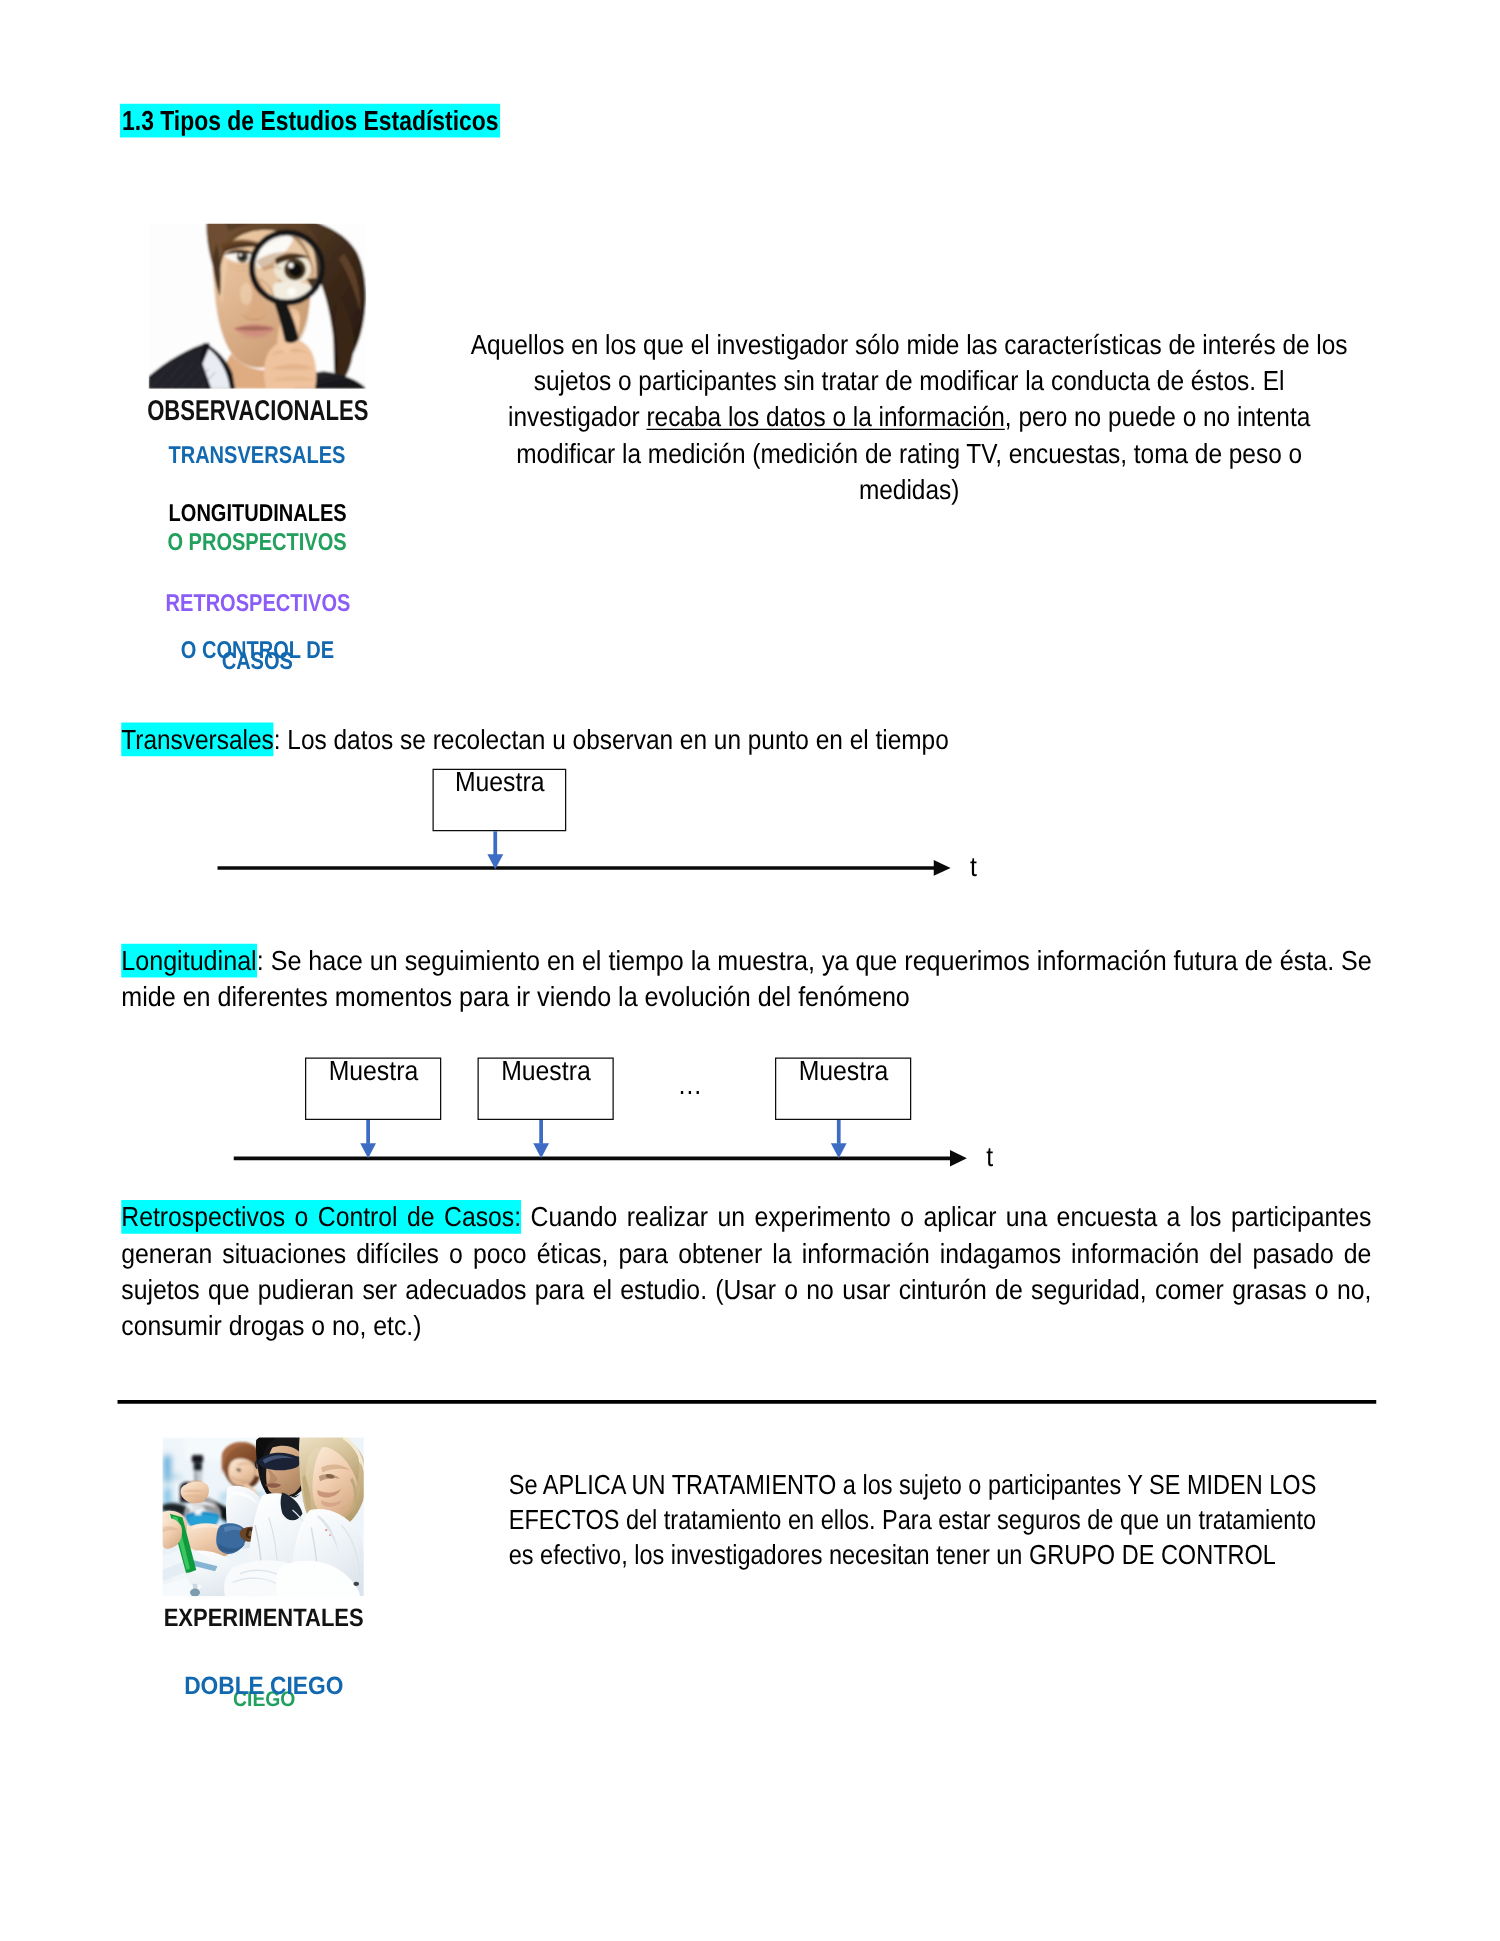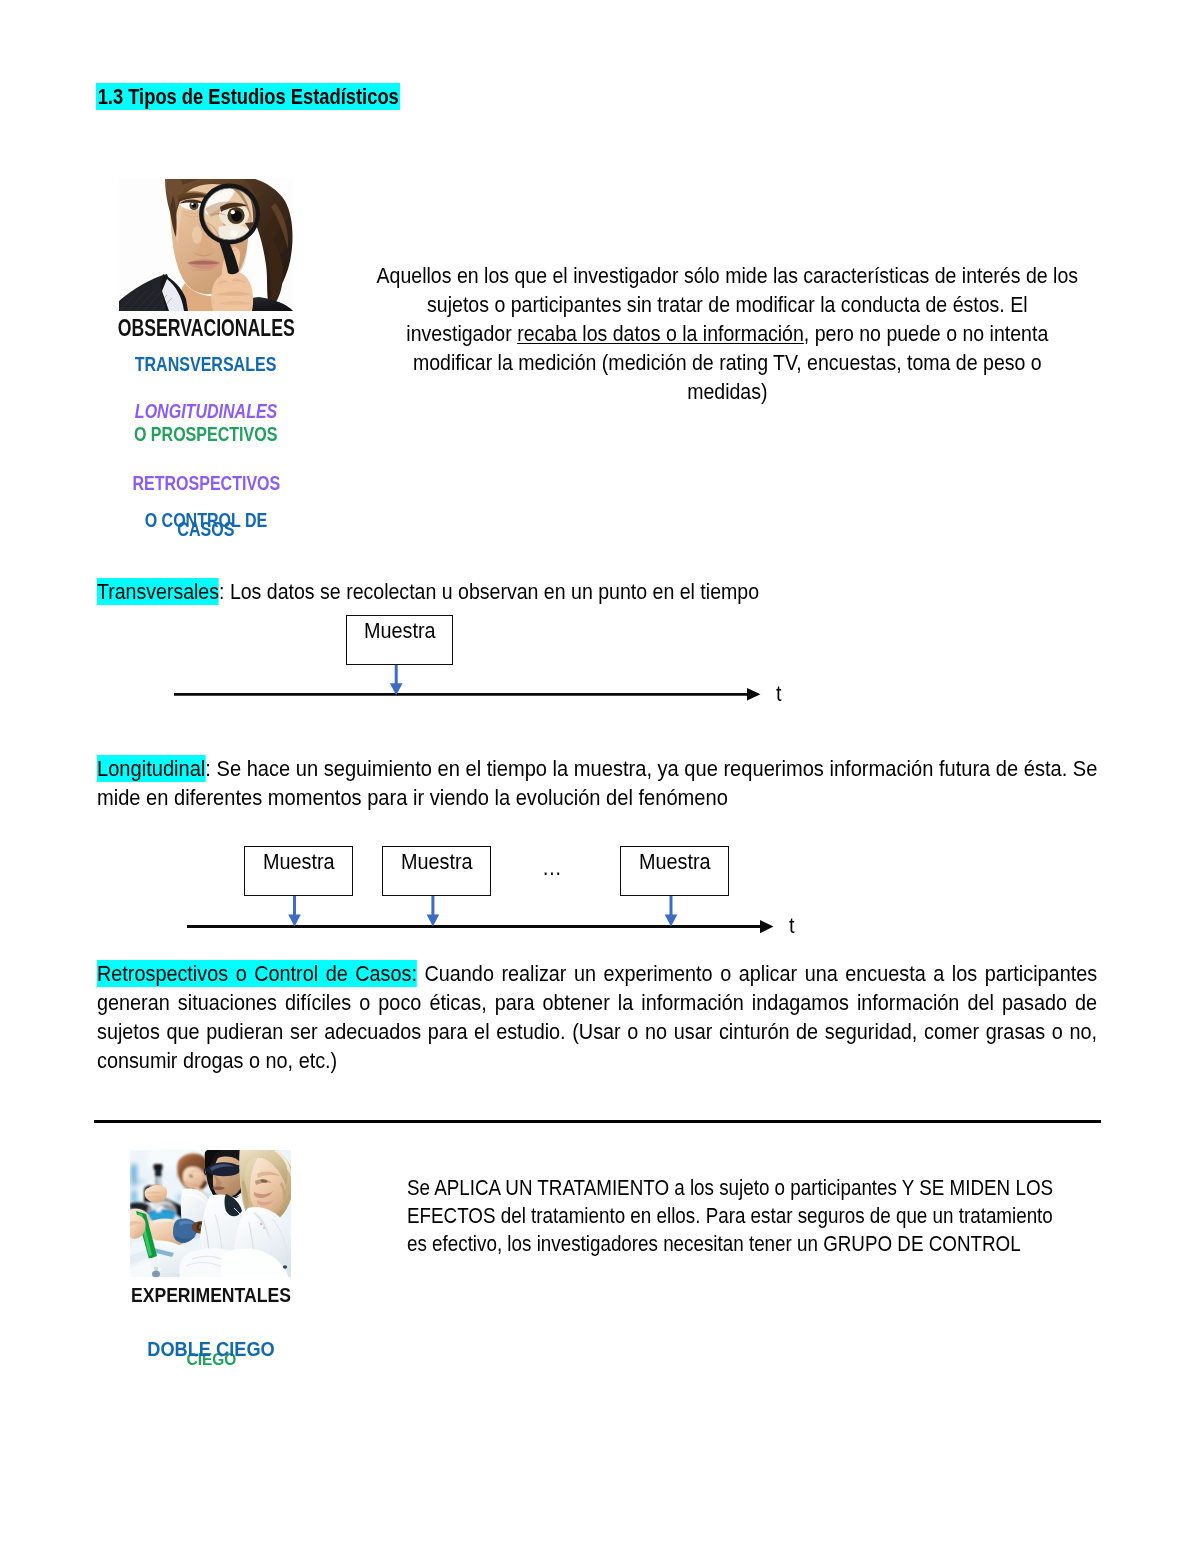--- a/index.html
+++ b/index.html
@@ -12,21 +12,21 @@
   .title .sq{display:inline-block;transform:scaleX(.833);transform-origin:0 50%;padding:0 2px;}
   .para{font-size:22px;line-height:29px;}
   .sx{display:inline-block;transform:scaleX(.901);transform-origin:0 50%;}
   u.ul{text-decoration:underline;text-underline-offset:2px;text-decoration-thickness:1px;}
   
   .figcap{font-weight:bold;text-align:center;white-space:nowrap;}
   .figcap .sq{display:inline-block;transform-origin:50% 50%;}
   .photo{display:block;}
   .ctext{font-size:22px;line-height:29px;text-align:center;}
   .jtext{font-size:22px;line-height:29px;text-align:justify;}
-  .mbox{box-sizing:border-box;border:1.6px solid #0d0d0d;background:#fff;display:flex;align-items:center;justify-content:center;font-size:22px;line-height:20px;padding-bottom:18px;}
+  .mbox{box-sizing:border-box;border:1.6px solid #0d0d0d;background:#fff;display:flex;justify-content:center;font-size:22px;line-height:20px;padding-bottom:18px;}
   .mbox span{display:inline-block;transform:scaleX(.901);}
   .tlabel{font-size:22px;line-height:26px;text-align:right;}
 
 
 
 </style>
 </head>
 <body>
 
 <div class="page">
@@ -179,21 +179,21 @@
     </g>
 
     <circle cx="110.5" cy="35" r="28.2" fill="none" stroke="#131315" stroke-width="4.4"></circle>
     <circle cx="110.5" cy="35" r="25.9" fill="none" stroke="#4c4c50" stroke-width="0.7"></circle>
     </g>
   </g>
 </svg>
     </div>
   <div class="abs figcap" style="left:86px;top:317px;width:240px;font-size:23px;line-height:23px;color:#121212;"><span class="sq" style="transform:scaleX(.768)">OBSERVACIONALES</span></div>
   <div class="abs figcap" style="left:86px;top:354.5px;width:240px;font-size:19.6px;line-height:19.6px;color:#1269B0;"><span class="sq" style="transform:scaleX(.818)">TRANSVERSALES</span></div>
-  <div class="abs figcap" style="left:86px;top:401.5px;width:240px;font-size:19.6px;line-height:19.6px;color:#8b5cf6;font-style:italic;"><span class="sq" style="transform:scaleX(.818)">LONGITUDINALES</span></div>
+  <div class="abs figcap" style="left:86px;top:401.5px;width:240px;font-size:19.6px;line-height:19.6px;color:#000000;"><span class="sq" style="transform:scaleX(.818)">LONGITUDINALES</span></div>
   <div class="abs figcap" style="left:86px;top:425px;width:240px;font-size:19.6px;line-height:19.6px;color:#22A05D;"><span class="sq" style="transform:scaleX(.818)">O PROSPECTIVOS</span></div>
   <div class="abs figcap" style="left:86px;top:473.5px;width:240px;font-size:19.6px;line-height:19.6px;color:#8b5cf6;"><span class="sq" style="transform:scaleX(.818)">RETROSPECTIVOS</span></div>
   <div class="abs figcap" style="left:86px;top:511px;width:240px;font-size:19.6px;line-height:19.6px;color:#1269B0;"><span class="sq" style="transform:scaleX(.818)">O CONTROL DE</span></div>
   <div class="abs figcap" style="left:86px;top:519.5px;width:240px;font-size:19.6px;line-height:19.6px;color:#1269B0;"><span class="sq" style="transform:scaleX(.818)">CASOS</span></div>
   <div class="abs ctext" style="left:373px;top:261px;width:798px;transform:scaleX(.888);transform-origin:0 0;"><span>Aquellos en los que el investigador sólo mide las características de interés de los sujetos o participantes sin tratar de modificar la conducta de éstos. El investigador </span><u class="ul">recaba los datos o la información</u><span>, pero no puede o no intenta modificar la medición (medición de rating TV, encuestas, toma de peso o medidas)</span></div>
   <div class="abs tlabel" style="left:97px;top:579px;white-space:nowrap;"><span style="display:inline-block;transform:scaleX(.8884);transform-origin:0 50%;"><span class="hl">Transversales</span><span>: Los datos se recolectan u observan en un punto en el tiempo</span></span></div>
   <div class="abs mbox" style="left:346px;top:615px;width:107px;height:50px;">
       <span>Muestra</span>
     </div>
   <svg class="abs" style="left:170px;top:610px;" width="620" height="100" viewBox="0 0 620 100">

